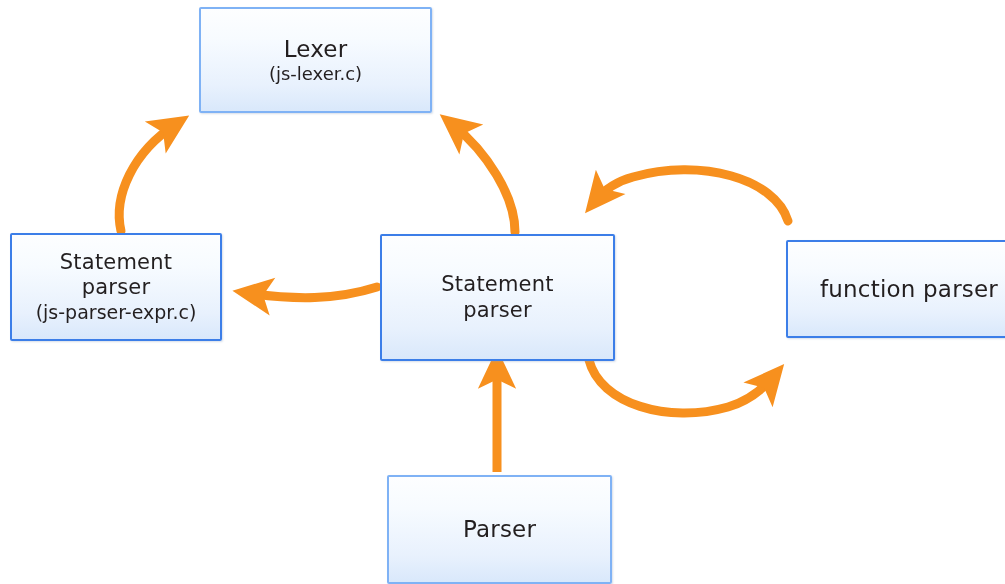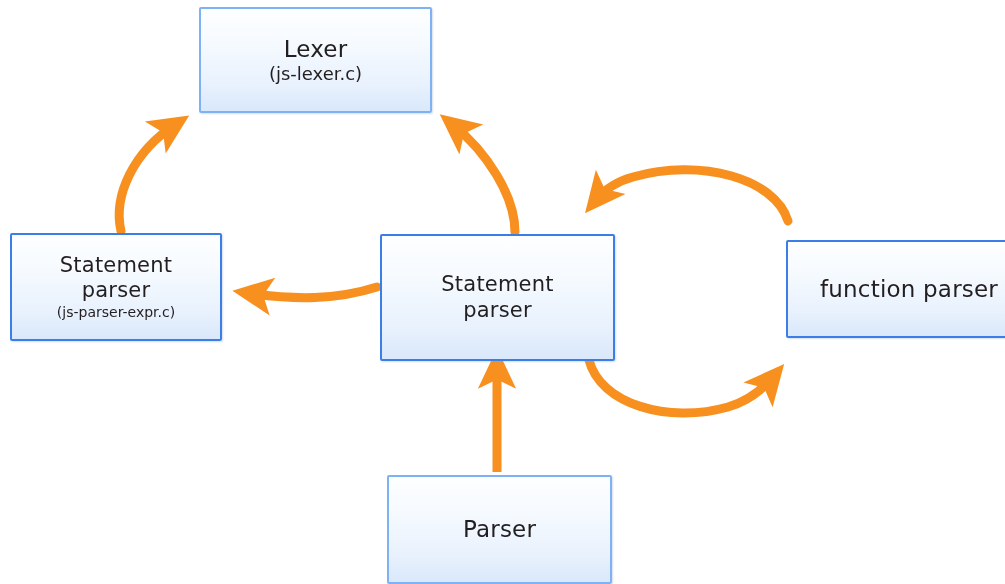--- a/index.html
+++ b/index.html
@@ -44,21 +44,21 @@
     letter-spacing: 0.2px;
   }
   .node .title.two-line {
     font-size: 21px;
   }
   .node .sub {
     font-size: 18px;
     letter-spacing: 0px;
   }
   .node.small-sub .sub {
-    font-size: 14px;
+    font-size: 19px;
   }
 </style>
 </head>
 <body>
 
 <div id="canvas">
 
   <svg id="arrow-layer" viewBox="0 0 1005 584" width="1005" height="584" xmlns="http://www.w3.org/2000/svg">
     <defs>
       <marker id="ah" viewBox="0 0 12 12" refX="7.2" refY="6" markerWidth="5.0" markerHeight="5.0" orient="auto-start-reverse" markerUnits="strokeWidth">

